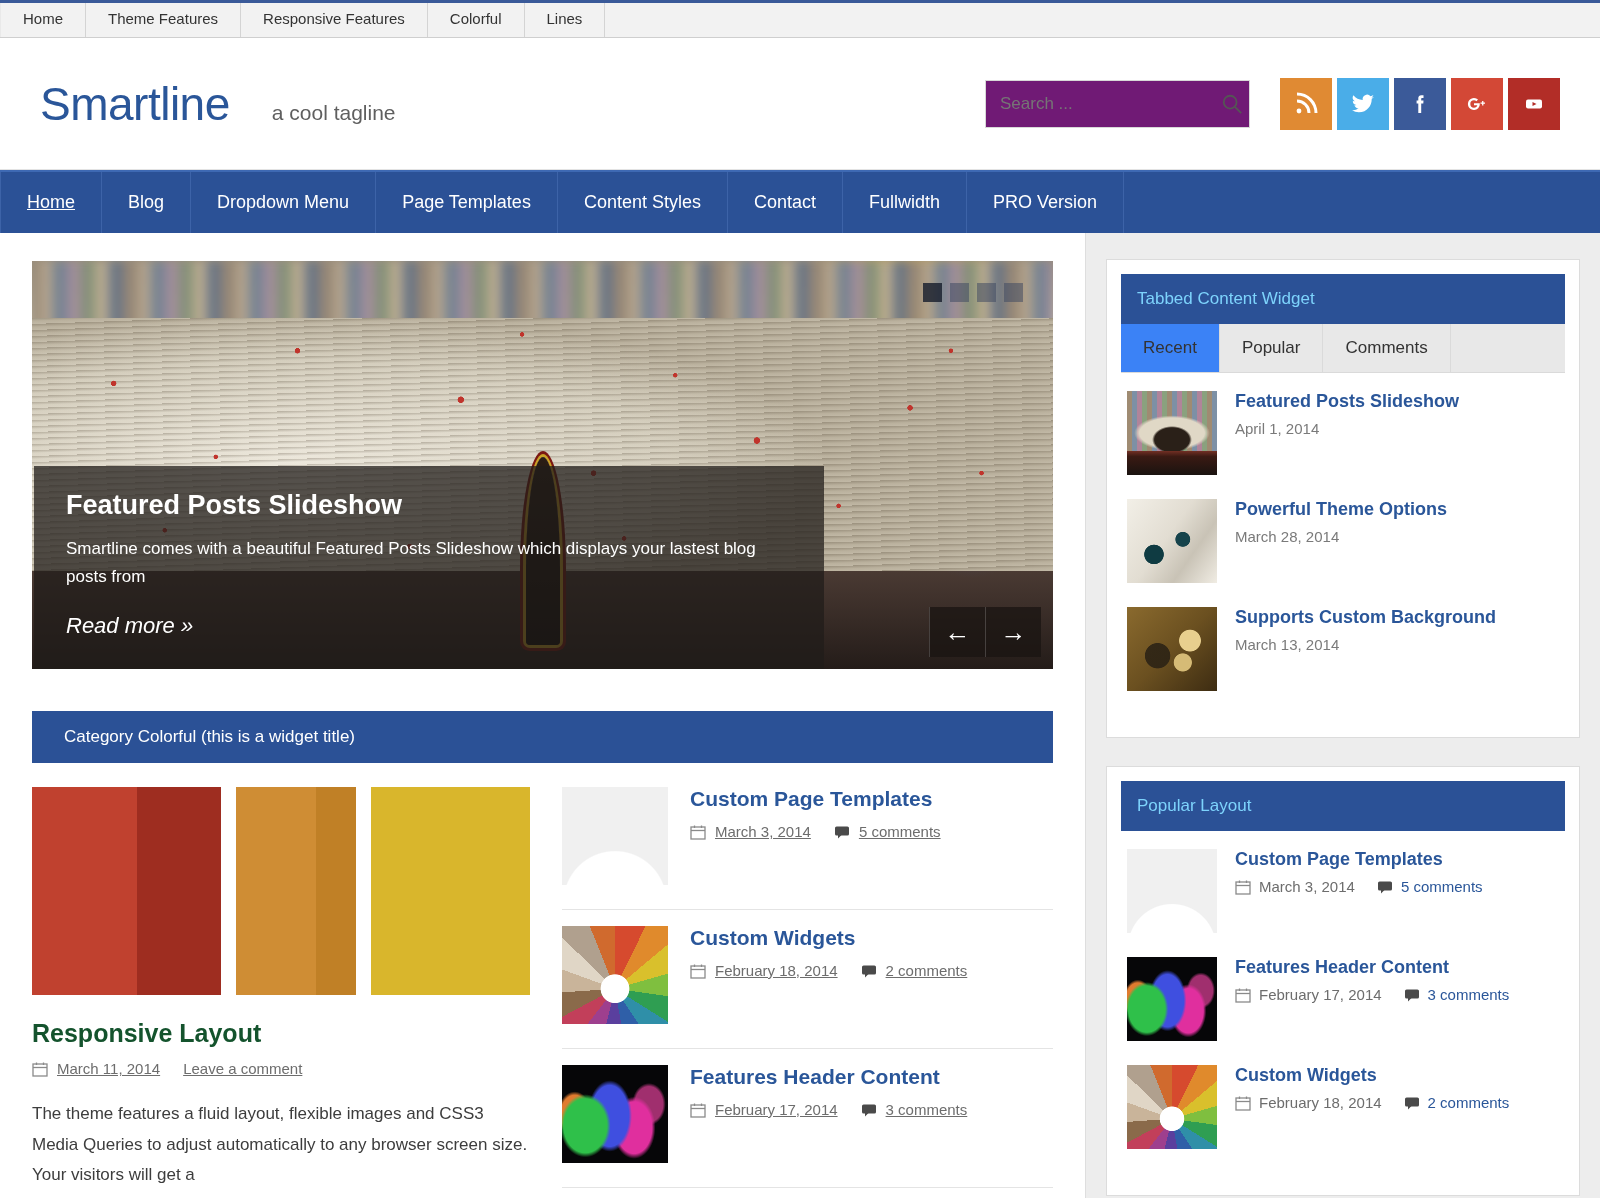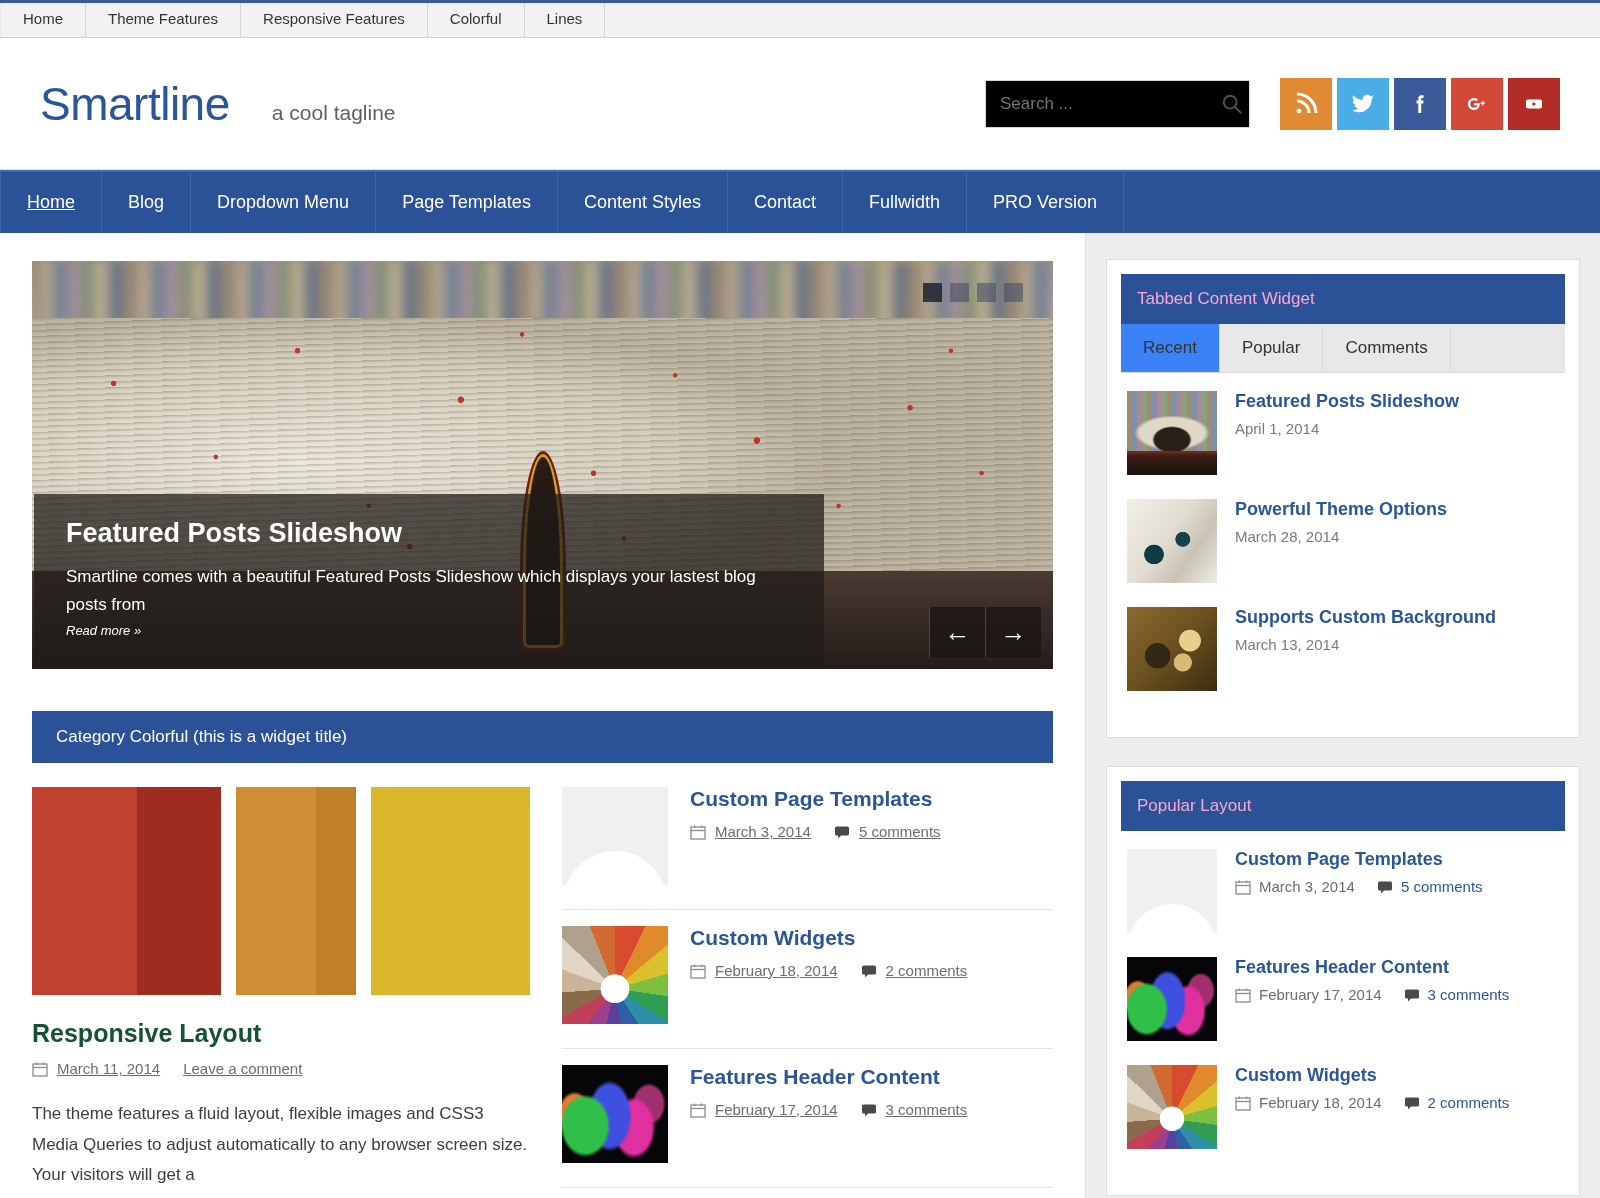--- a/index.html
+++ b/index.html
@@ -49,21 +49,21 @@
     letter-spacing: -0.5px;
   }
   .site-tagline {
     font-size: 21px; color: #5f5f5f; margin-left: 42px;
   }
   .header-right {
     margin-left: auto; display: flex; align-items: center; gap: 30px;
   }
   .searchbox {
     width: 265px; height: 48px;
-    border: 1px solid #d8d8d8; background: #000000;
+    border: 1px solid #d8d8d8; background: #701a75;
     display: flex; align-items: center; padding: 0 14px;
   }
   .searchbox input {
     flex: 1; border: none; outline: none;
     font-size: 17px; color: #999;
     font-family: "Liberation Sans", sans-serif;
     background: transparent;
   }
   .search-icon { width: 22px; height: 22px; flex: 0 0 22px; }
   .social { display: flex; gap: 5px; }
@@ -182,43 +182,43 @@
     padding: 24px 32px 30px 32px;
     z-index: 4;
   }
   .slider-caption h2 {
     font-size: 27px; font-weight: bold; margin-bottom: 14px;
   }
   .slider-caption p {
     font-size: 17px; line-height: 1.65; max-width: 700px;
   }
   .slider-readmore {
-    display: inline-block; margin-top: 4px;
-    font-size: 13px; font-style: italic; color: #fff;
+    display: inline-block; margin-top: 22px;
+    font-size: 22px; font-style: italic; color: #fff;
     text-decoration: none; cursor: pointer;
   }
   .slider-arrows {
     position: absolute; right: 12px; bottom: 12px;
     display: flex; z-index: 6;
   }
   .sarrow {
     width: 56px; height: 50px;
     background: rgba(25,20,18,.75);
     color: #fff; font-size: 26px;
     display: flex; align-items: center; justify-content: center;
     border-left: 1px solid rgba(255,255,255,.18);
     cursor: pointer;
   }
 
   
   .cat-widget-title {
     background: #2b5196;
     color: #fff;
     font-size: 17px;
-    padding: 16px 24px;
+    padding: 16px 32px;
     margin-top: 42px;
   }
   .cat-body { display: flex; gap: 32px; padding-top: 24px; }
   .cat-left { width: 498px; }
   .cat-thumb-big {
     width: 498px; height: 208px;
     background: linear-gradient(90deg,
       #c0412f 0%, #c0412f 21%, #9e2d20 21%, #9e2d20 38%,
       #ffffff 38%, #ffffff 41%,
       #cf8d34 41%, #cf8d34 57%, #c08026 57%, #c08026 65%,
@@ -306,21 +306,21 @@
   }
 
   
   .widget {
     background: #ffffff;
     border: 1px solid #dcdcdc;
     padding: 14px;
     margin-bottom: 28px;
   }
   .widget-title {
-    background: #2b5196; color: #f9a8d4;
+    background: #2b5196; color: #7dd3fc;
     font-size: 17px; padding: 15px 16px;
   }
   .tabs {
     display: flex;
     background: #e8e8e8;
     border-bottom: 1px solid #dadada;
   }
   .tab-btn {
     padding: 14px 22px;
     font-size: 17px; color: #333;

